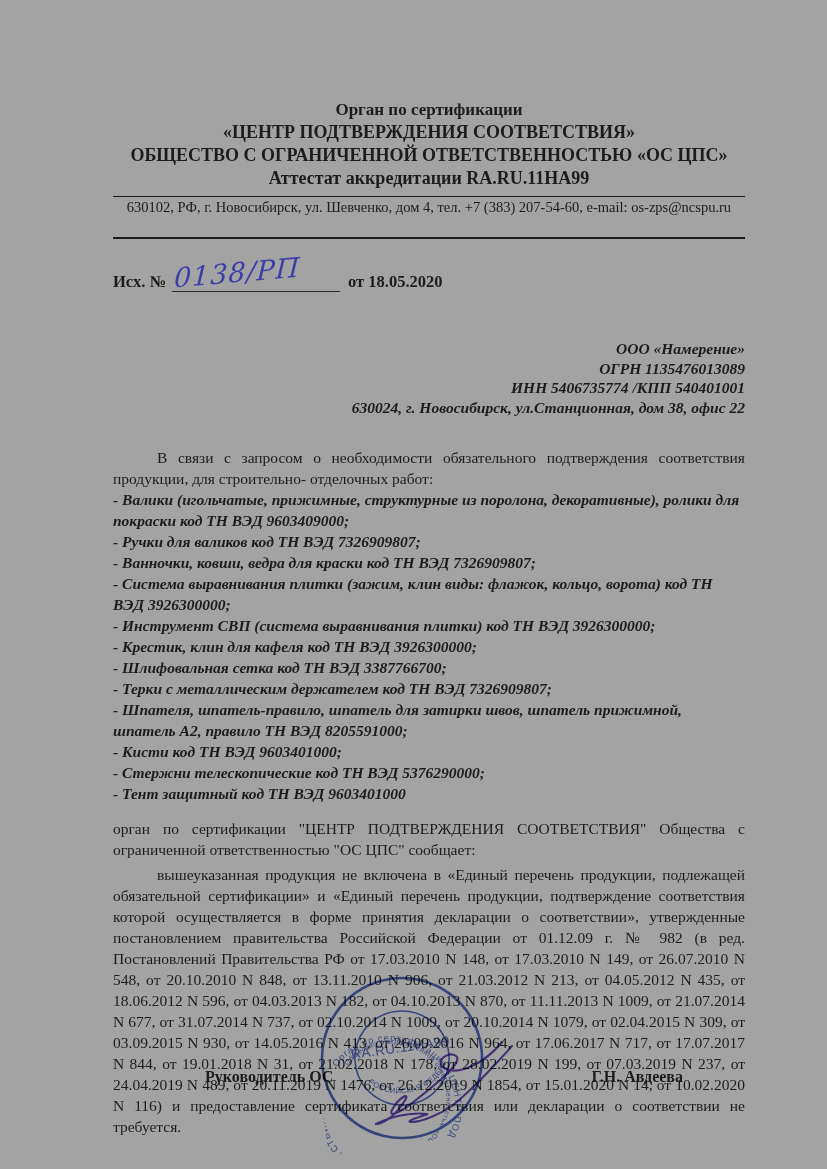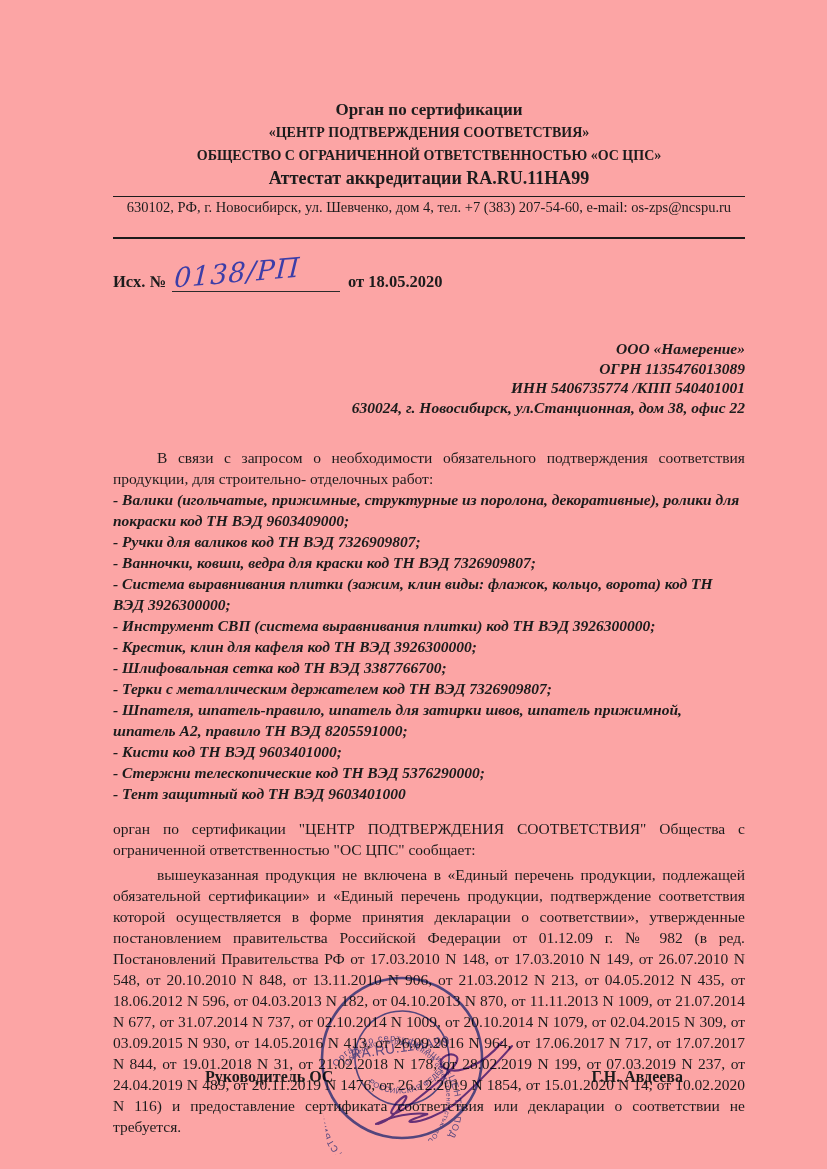--- a/index.html
+++ b/index.html
@@ -1,30 +1,30 @@
 <!DOCTYPE html>
 <html><head>
 <meta charset="utf-8">
 <style>
   html,body{margin:0;padding:0;background:#888;}
   .page{
     position:relative;
     width:827px;height:1169px;
     margin:0 auto;
-    background:#fca5a5;
+    background:#a3a3a3;
     font-family:"Liberation Serif", serif;
     color:#1c1c1c;
     overflow:hidden;
     box-sizing:border-box;
     padding:98px 82px 0 113px;
   }
   .content{width:632px;}
   .letterhead{text-align:center;font-weight:bold;line-height:23px;}
   .lh1{font-size:17px;}
-  .lh2,.lh3{font-size:14px;}
+  .lh2,.lh3{font-size:18px;}
   .lh4{font-size:18px;}
   .rule-thin{border:none;border-top:1.5px solid #1c1c1c;margin:6px 0 0 0;}
   .address{text-align:center;font-size:14.5px;padding:2px 0 21px 0;}
   .rule-thick{border:none;border-top:2.5px solid #1c1c1c;margin:0;}
 
   .ref-row{margin-top:32px;font-weight:bold;font-size:16.5px;position:relative;height:30px;}
   .ref-label{display:inline-block;}
   .ref-underline{
     display:inline-block;width:168px;height:20px;
     border-bottom:1.5px solid #2b2b2b;margin:0 8px 0 6px;position:relative;vertical-align:bottom;

